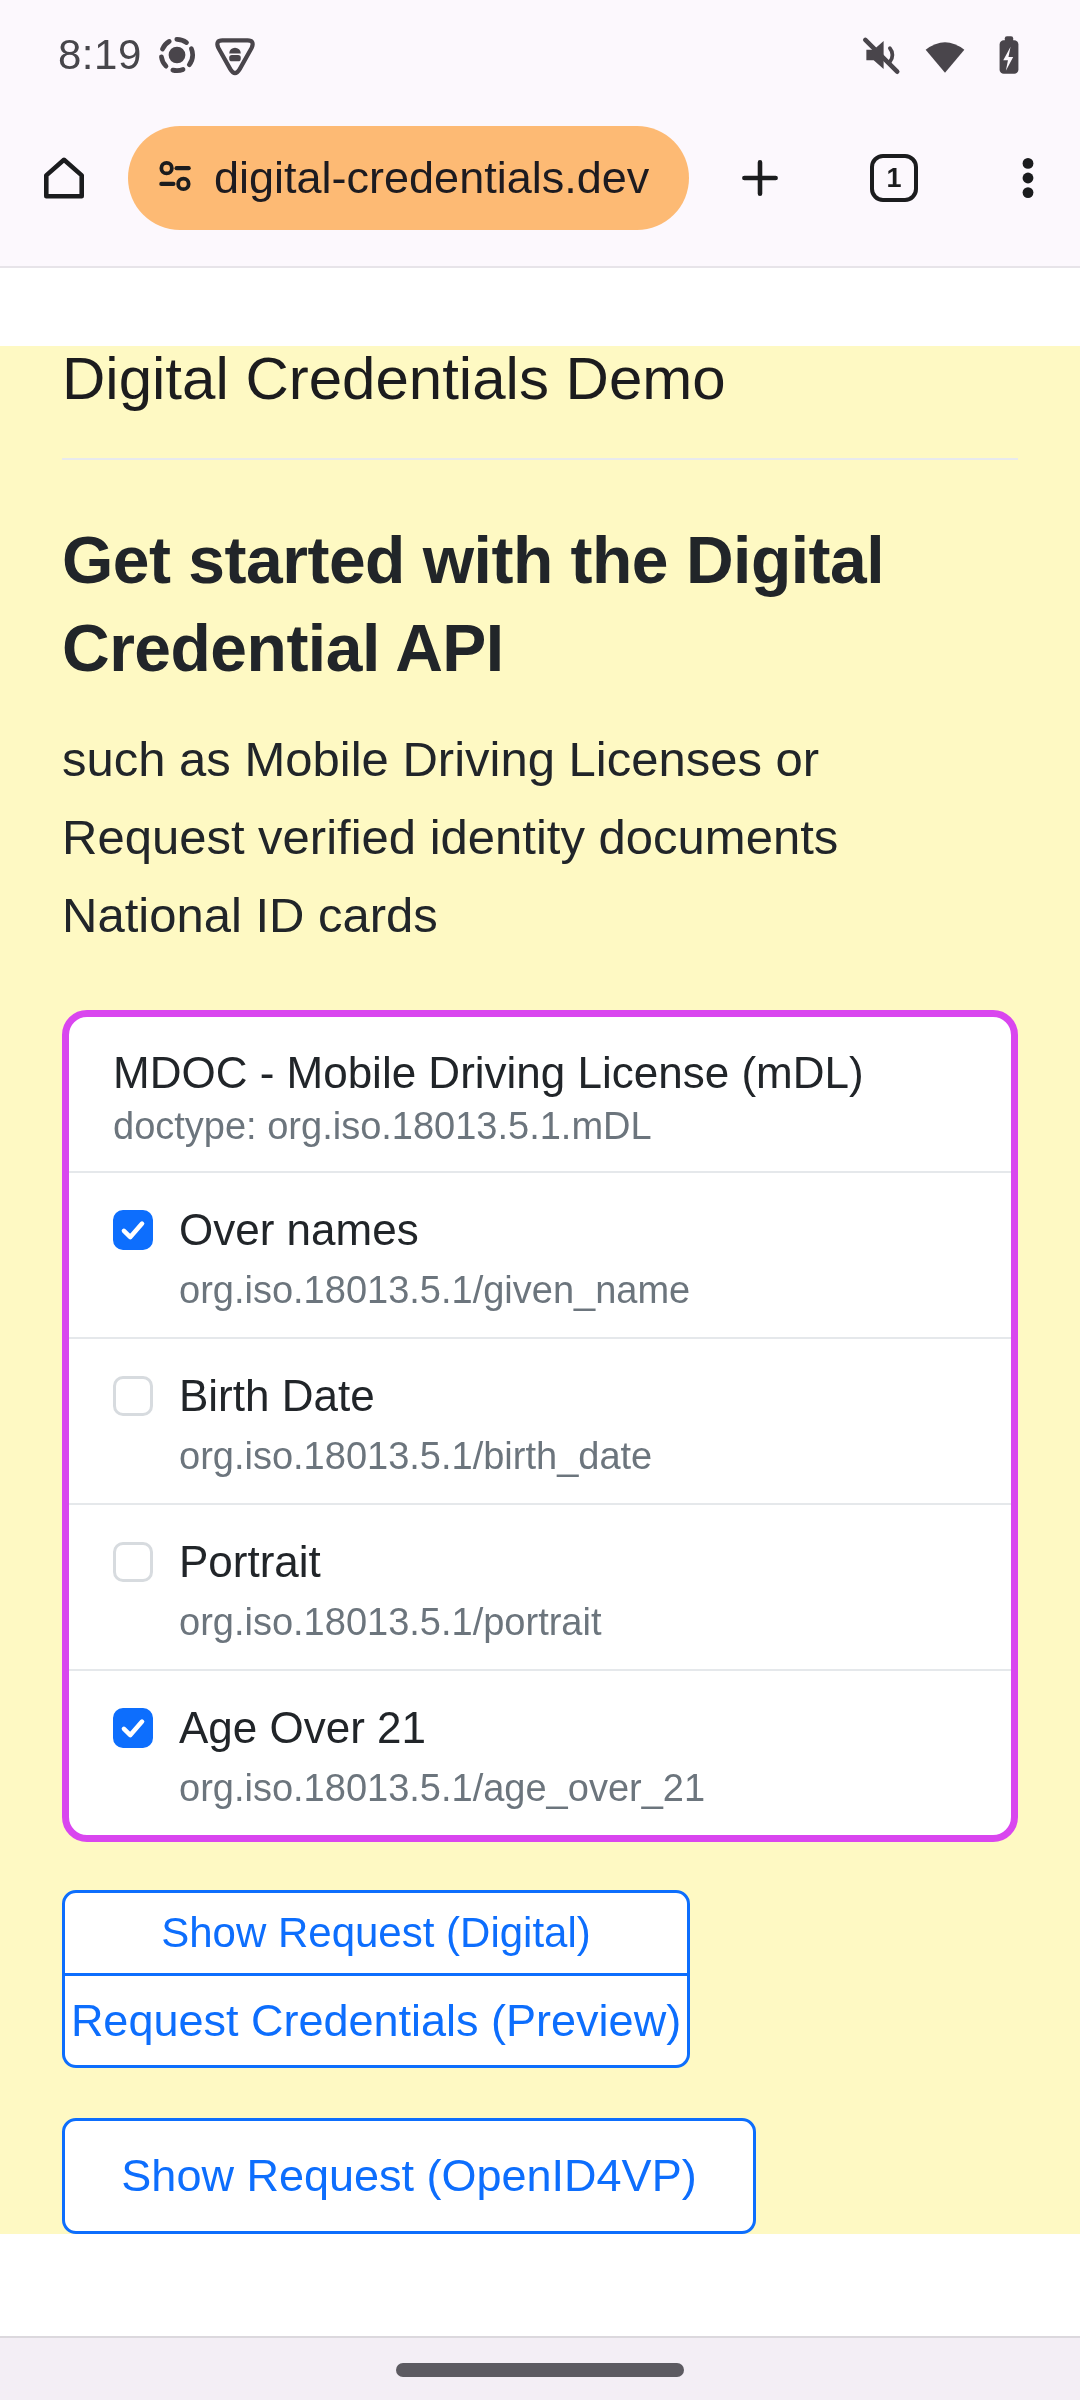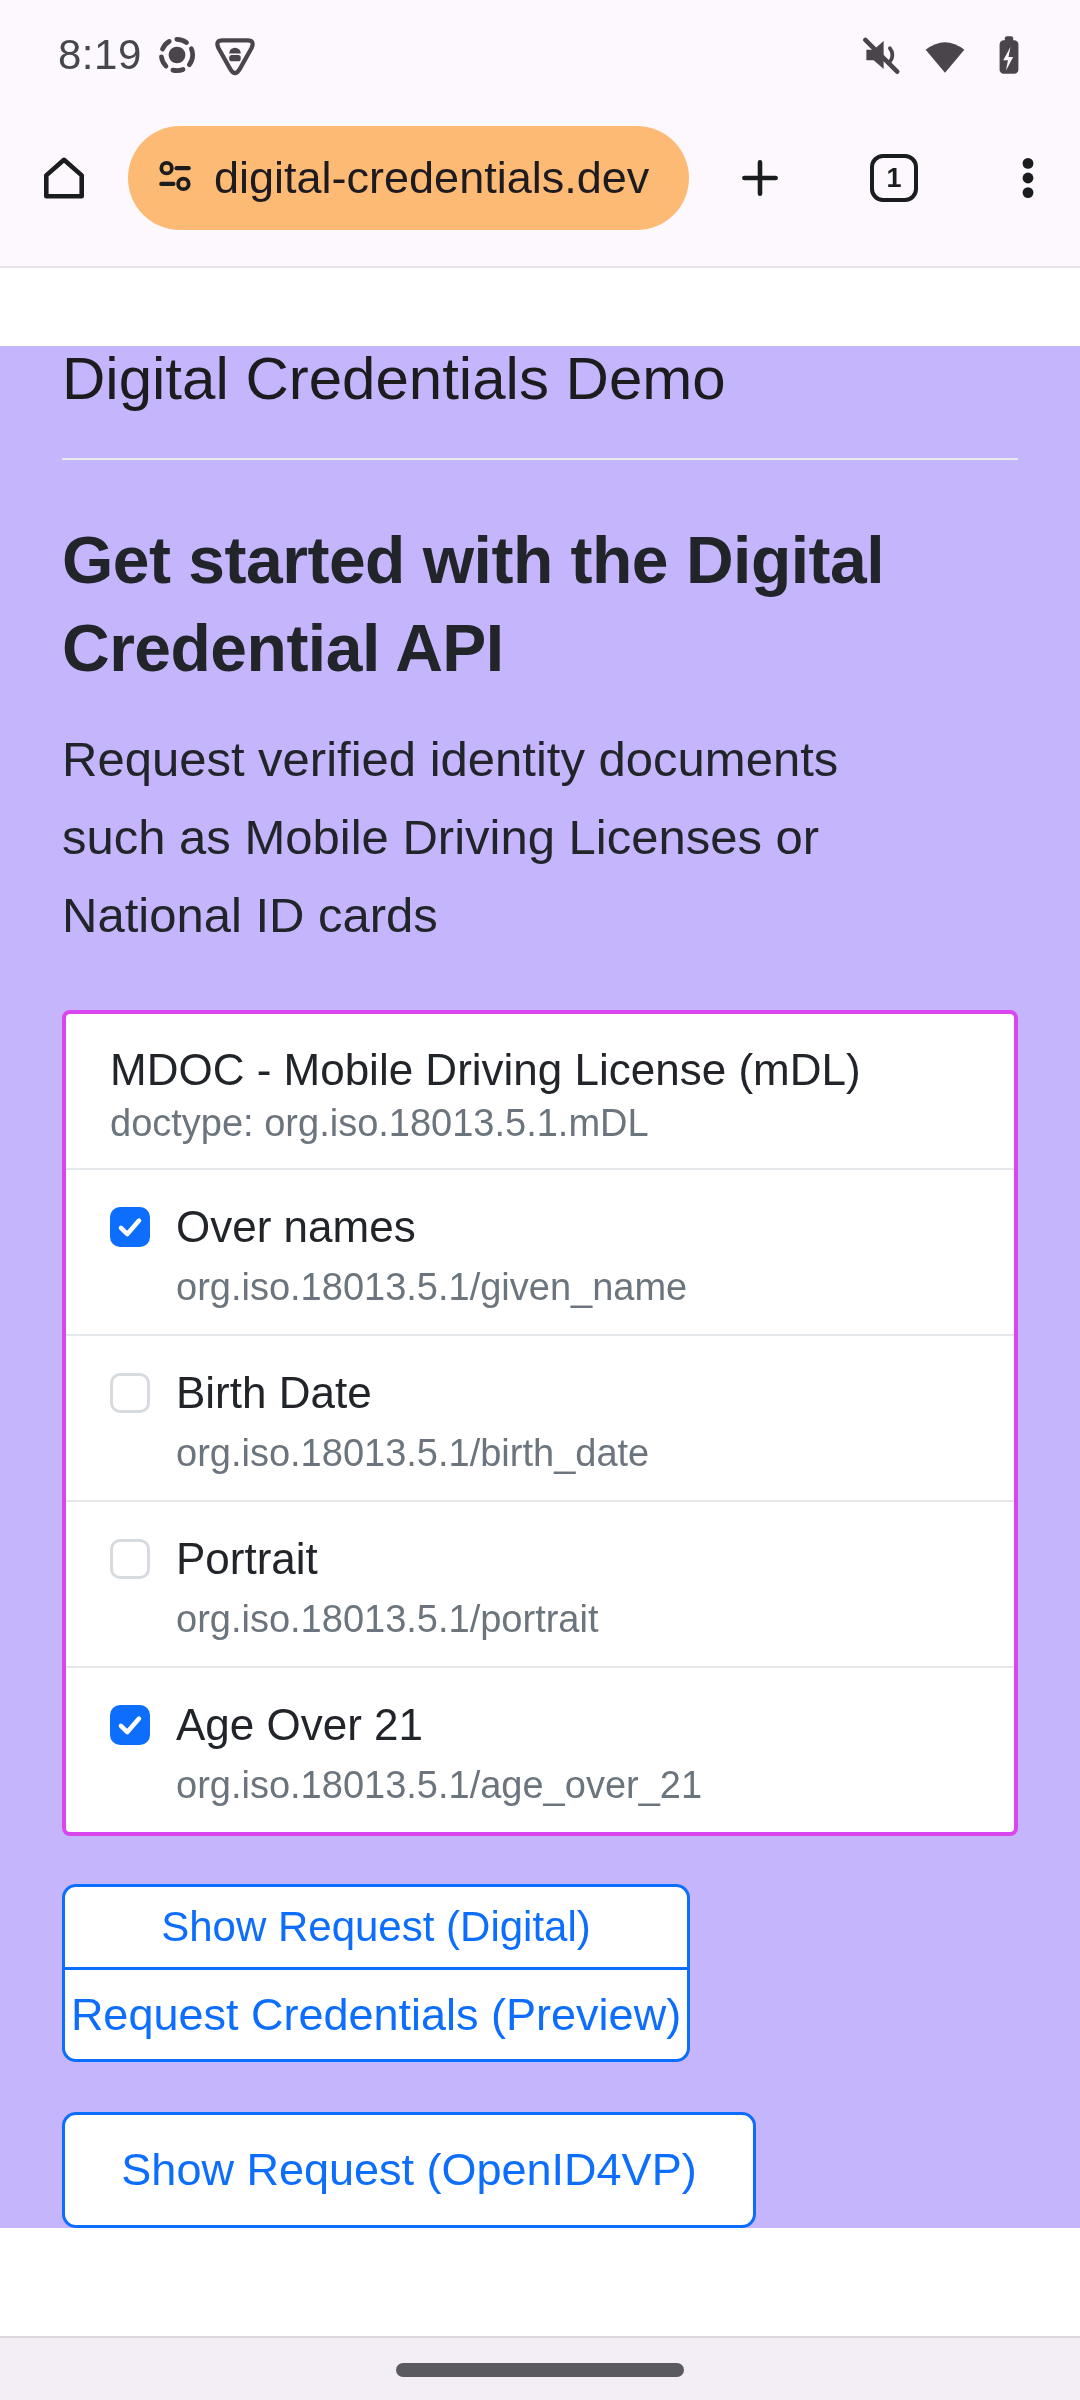--- a/index.html
+++ b/index.html
@@ -17,28 +17,28 @@
   
   .toolbar { height:172px; background:#FCF8FD; display:flex; align-items:center; padding:0 14px 6px 38px; border-bottom:2px solid #E7E4E9; }
   .icon-btn { width:52px; height:52px; display:flex; align-items:center; justify-content:center; background:none; border:none; }
   .urlbar { margin-left:38px; height:104px; border-radius:52px; background:#fdba74; display:inline-flex; align-items:center; padding:0 40px 0 26px; gap:18px; max-width:600px; }
   .url-text { font-size:45px; color:#1D1B20; white-space:nowrap; overflow:hidden; }
   .tb-actions { margin-left:auto; display:flex; align-items:center; gap:84px; padding-right:12px; }
   .tabbox { width:48px; height:48px; border:4.5px solid #1B1C1E; border-radius:13px; display:flex; align-items:center; justify-content:center; background:none; }
   .tabbox span { font-size:27px; font-weight:700; color:#1B1C1E; }
 
   
-  .content { padding:0 62px; background:#c4b5fd; }
+  .content { padding:0 62px; background:#fef9c3; }
   .site-title { margin-top:78px; font-size:60px; line-height:66px; font-weight:400; color:#1C1C1E; }
   .rule { border:none; border-top:2px solid #E8EAED; margin-top:46px; }
   .main-heading { margin-top:56px; font-size:66px; line-height:88px; font-weight:700; color:#212529; letter-spacing:-0.5px; }
   .lead { margin-top:28px; font-size:49px; line-height:78px; font-weight:400; color:#212529; }
 
   
-  .card { margin-top:56px; border:4px solid #d946ef; border-radius:8px; background:#fff; overflow:hidden; }
+  .card { margin-top:56px; border:7px solid #d946ef; border-radius:25px; background:#fff; overflow:hidden; }
   .card-header { padding:28px 44px 22px 44px; }
   .card-title { font-size:44px; line-height:56px; color:#212529; }
   .card-doctype { margin-top:2px; font-size:38px; line-height:46px; color:#6C757D; }
   .attr-row { border-top:2px solid #E5E8EB; padding:30px 44px 24px 44px; }
   .attr-top { display:flex; align-items:center; }
   .cbx { width:40px; height:40px; border-radius:10px; flex:0 0 auto; display:flex; align-items:center; justify-content:center; background:#fff; border:3px solid #D7DBDF; }
   .cbx.checked { background:#0d6efd; border-color:#0d6efd; }
   .cbx svg { display:none; width:32px; height:32px; }
   .cbx.checked svg { display:block; }
   .attr-label { margin-left:26px; font-size:44px; line-height:54px; color:#212529; }
@@ -137,22 +137,22 @@
   </div>
 
   <div class="content">
     <div class="site-title">Digital Credentials Demo</div>
     <hr class="rule">
     <h1 class="main-heading">
       <div>Get started with the Digital</div>
       <div>Credential API</div>
     </h1>
     <div class="lead">
+      <div>such as Mobile Driving Licenses or</div>
       <div>Request verified identity documents</div>
-      <div>such as Mobile Driving Licenses or</div>
       <div>National ID cards</div>
     </div>
 
     <div class="card">
       <div class="card-header">
         <div class="card-title">MDOC - Mobile Driving License (mDL)</div>
         <div class="card-doctype">doctype: org.iso.18013.5.1.mDL</div>
       </div>
       <div id="attr-list">
 

